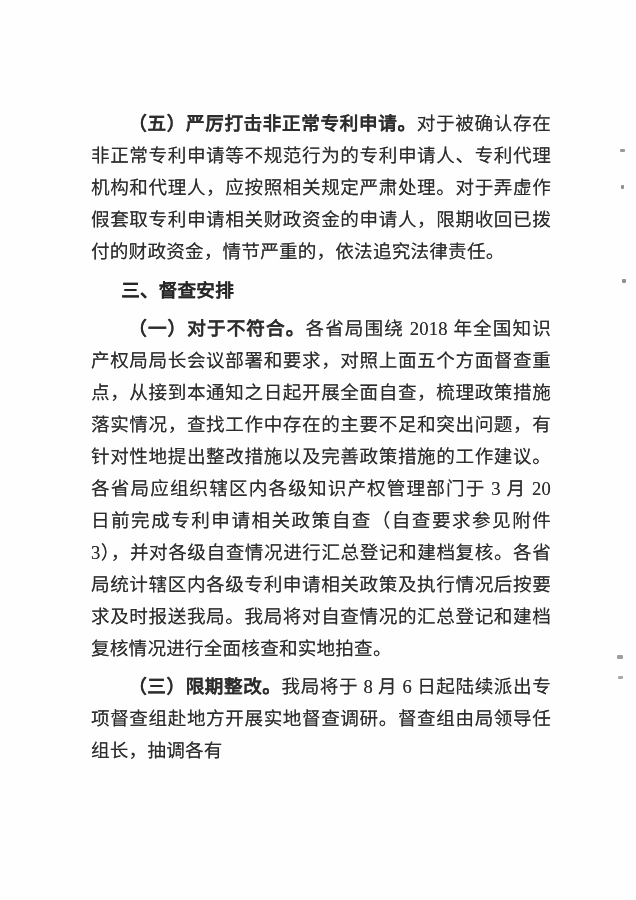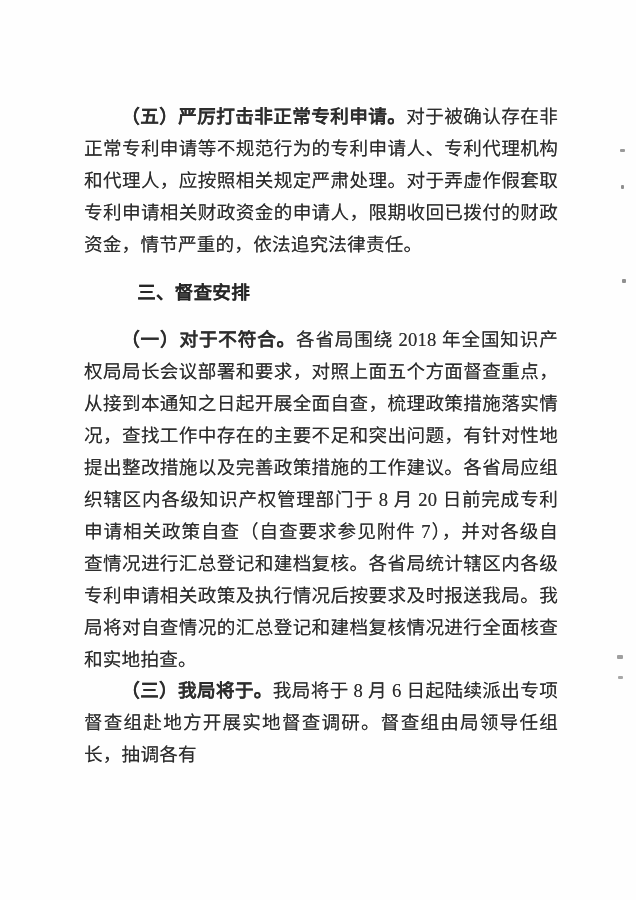--- a/index.html
+++ b/index.html
@@ -22,28 +22,28 @@
     width: 474px;
     font-size: 18.6px;
     line-height: 31.9px;
     color: #2d2d2d;
     text-align: justify;
     text-justify: inter-ideograph;
     letter-spacing: 0.2px;
     text-shadow: 0 0 0.5px rgba(45,45,45,0.65);
   }
   .para {
-    margin: 0;
+    margin: 7px;
     text-indent: 2em;
   }
   .para .lead {
     font-weight: bold;
   }
   .heading {
-    margin: 16px;
+    margin: 0;
     text-indent: 2em;
     font-size: 18.6px;
     line-height: 31.9px;
     font-weight: bold;
     color: #262626;
   }
   
   .speck {
     position: absolute;
     border-radius: 1px;
@@ -57,24 +57,24 @@
 </head>
 <body>
 
 <div class="page">
   <div class="content">
 
     <p class="para"><b class="lead">（五）严厉打击非正常专利申请。</b><span>对于被确认存在非正常专利申请等不规范行为的专利申请人、专利代理机构和代理人，应按照相关规定严肃处理。对于弄虚作假套取专利申请相关财政资金的申请人，限期收回已拨付的财政资金，情节严重的，依法追究法律责任。</span></p>
 
     <h3 class="heading">三、督查安排</h3>
 
-    <p class="para"><b class="lead">（一）对于不符合。</b><span>各省局围绕 2018 年全国知识产权局局长会议部署和要求，对照上面五个方面督查重点，从接到本通知之日起开展全面自查，梳理政策措施落实情况，查找工作中存在的主要不足和突出问题，有针对性地提出整改措施以及完善政策措施的工作建议。各省局应组织辖区内各级知识产权管理部门于 8 月 20 日前完成专利申请相关政策自查（自查要求参见附件 7），并对各级自查情况进行汇总登记和建档复核。各省局统计辖区内各级专利申请相关政策及执行情况后按要求及时报送我局。我局将对自查情况的汇总登记和建档复核情况进行全面核查和实地拍查。</span></p>
+    <p class="para"><b class="lead">（一）对于不符合。</b><span>各省局围绕 2018 年全国知识产权局局长会议部署和要求，对照上面五个方面督查重点，从接到本通知之日起开展全面自查，梳理政策措施落实情况，查找工作中存在的主要不足和突出问题，有针对性地提出整改措施以及完善政策措施的工作建议。各省局应组织辖区内各级知识产权管理部门于 3 月 20 日前完成专利申请相关政策自查（自查要求参见附件 3），并对各级自查情况进行汇总登记和建档复核。各省局统计辖区内各级专利申请相关政策及执行情况后按要求及时报送我局。我局将对自查情况的汇总登记和建档复核情况进行全面核查和实地拍查。</span></p>
 
 
-    <p class="para"><b class="lead">（三）我局将于。</b><span>我局将于 8 月 6 日起陆续派出专项督查组赴地方开展实地督查调研。督查组由局领导任组长，抽调各有</span></p>
+    <p class="para"><b class="lead">（三）限期整改。</b><span>我局将于 8 月 6 日起陆续派出专项督查组赴地方开展实地督查调研。督查组由局领导任组长，抽调各有</span></p>
 
   </div>
 
   <div class="speck s1"></div>
   <div class="speck s2"></div>
   <div class="speck s3"></div>
   <div class="speck s4"></div>
   <div class="speck s5"></div>
 </div>
 

